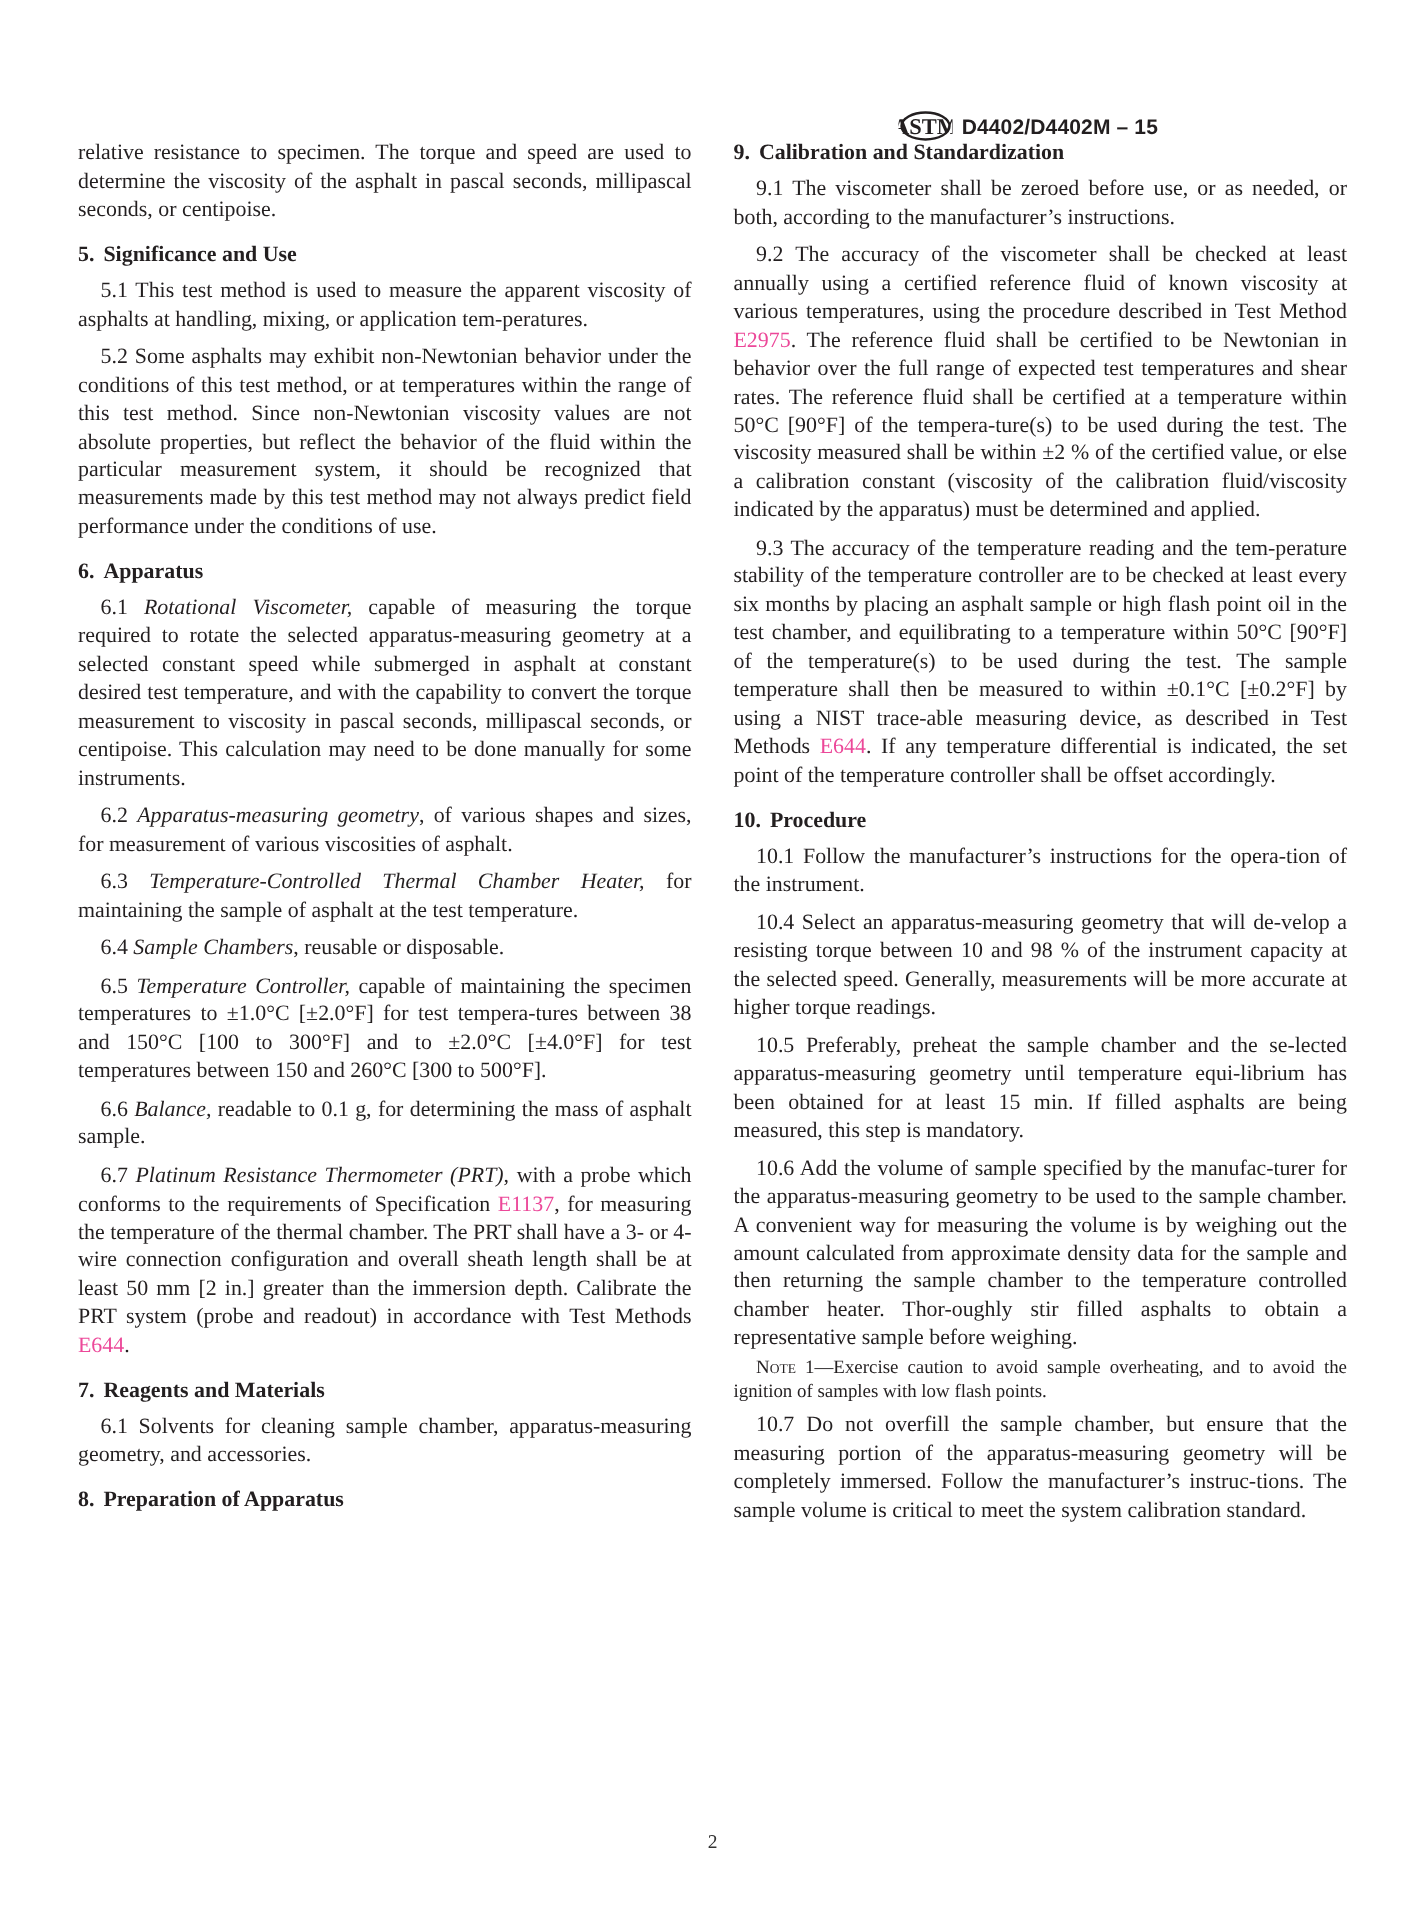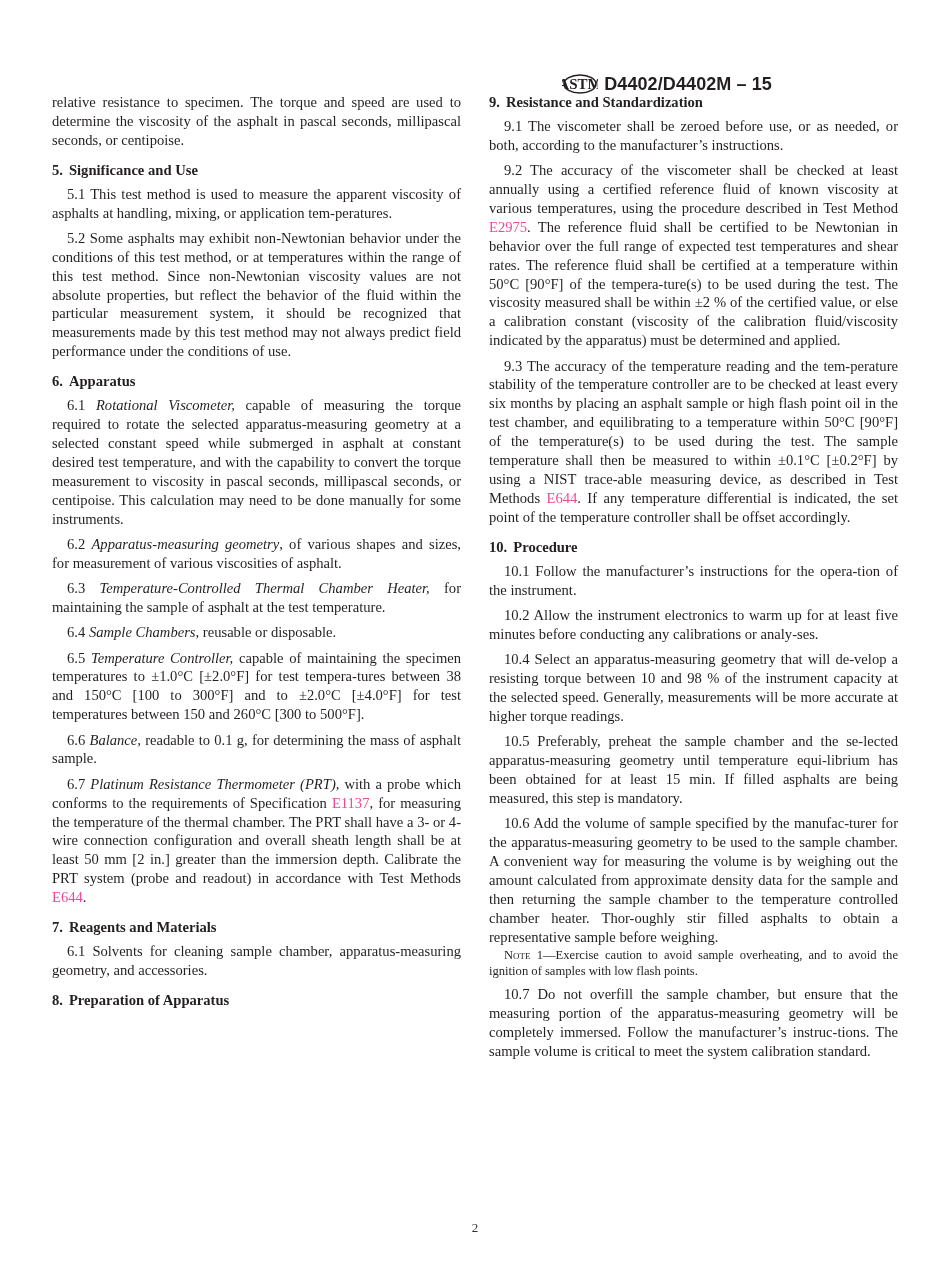--- a/index.html
+++ b/index.html
@@ -8,21 +8,21 @@
     font-family: "Liberation Serif", "DejaVu Serif", serif;
     color: #231f20;
   }
   .header {
     position: absolute; top: 52px; left: 0; width: 772px;
     display: flex; justify-content: flex-end; align-items: center; gap: 6px; margin-top: 17px;
   }
   .logo { width: 36px; height: 30px; display: inline-block; }
   .doc-id {
     font-family: "Liberation Sans", "DejaVu Sans", sans-serif;
-    font-weight: bold; font-size: 18px; color: #231f20; letter-spacing: 0.1px;
+    font-weight: bold; font-size: 14px; color: #231f20; letter-spacing: 0.1px;
   }
   .col {
     position: absolute; top: 93px; width: 409px;
     font-size: 14.6px; line-height: 18.9px;
   }
   .col.left { left: 52px; }
   .col.right { left: 489px; }
   p { margin: 0 0 6.4px 0; text-align: justify; text-indent: 15px; hyphens: manual; }
   p.cont { text-indent: 0; }
   h2 {
@@ -69,28 +69,27 @@
   <p><span>6.6</span> <span class="it">Balance,</span><span> readable to 0.1 g, for determining the mass of asphalt sample.</span></p>
   <p><span>6.7</span> <span class="it">Platinum Resistance Thermometer (PRT),</span><span> with a probe which conforms to the requirements of Specification </span><span class="link">E1137</span><span>, for measuring the temperature of the thermal chamber. The PRT shall have a 3- or 4-wire connection configuration and overall sheath length shall be at least 50 mm [2 in.] greater than the immersion depth. Calibrate the PRT system (probe and readout) in accordance with Test Methods </span><span class="link">E644</span><span>.</span></p>
 
   <h2><span class="num">7.</span><span>Reagents and Materials</span></h2>
   <p>6.1 Solvents for cleaning sample chamber, apparatus-measuring geometry, and accessories.</p>
 
   <h2><span class="num">8.</span><span>Preparation of Apparatus</span></h2>
 </div>
 
 <div class="col right">
-  <h2 class="h-first"><span class="num">9.</span><span>Resistance and Standardization</span></h2>
+  <h2 class="h-first"><span class="num">9.</span><span>Calibration and Standardization</span></h2>
   <p>9.1 The viscometer shall be zeroed before use, or as needed, or both, according to the manufacturer’s instructions.</p>
   <p><span>9.2 The accuracy of the viscometer shall be checked at least annually using a certified reference fluid of known viscosity at various temperatures, using the procedure described in Test Method </span><span class="link">E2975</span><span>. The reference fluid shall be certified to be Newtonian in behavior over the full range of expected test temperatures and shear rates. The reference fluid shall be certified at a temperature within 50°C [90°F] of the tempera-ture(s) to be used during the test. The viscosity measured shall be within ±2 % of the certified value, or else a calibration constant (viscosity of the calibration fluid/viscosity indicated by the apparatus) must be determined and applied.</span></p>
   <p><span>9.3 The accuracy of the temperature reading and the tem-perature stability of the temperature controller are to be checked at least every six months by placing an asphalt sample or high flash point oil in the test chamber, and equilibrating to a temperature within 50°C [90°F] of the temperature(s) to be used during the test. The sample temperature shall then be measured to within ±0.1°C [±0.2°F] by using a NIST trace-able measuring device, as described in Test Methods </span><span class="link">E644</span><span>. If any temperature differential is indicated, the set point of the temperature controller shall be offset accordingly.</span></p>
 
   <h2><span class="num">10.</span><span>Procedure</span></h2>
   <p>10.1 Follow the manufacturer’s instructions for the opera-tion of the instrument.</p>
-  <p>10.2 Allow the instrument electronics to warm up for at least five minutes before conducting any calibrations or analy-ses.</p>
   <p>10.4 Select an apparatus-measuring geometry that will de-velop a resisting torque between 10 and 98 % of the instrument capacity at the selected speed. Generally, measurements will be more accurate at higher torque readings.</p>
   <p>10.5 Preferably, preheat the sample chamber and the se-lected apparatus-measuring geometry until temperature equi-librium has been obtained for at least 15 min. If filled asphalts are being measured, this step is mandatory.</p>
   <p style="margin-bottom:2px">10.6 Add the volume of sample specified by the manufac-turer for the apparatus-measuring geometry to be used to the sample chamber. A convenient way for measuring the volume is by weighing out the amount calculated from approximate density data for the sample and then returning the sample chamber to the temperature controlled chamber heater. Thor-oughly stir filled asphalts to obtain a representative sample before weighing.</p>
   <p class="note"><span class="sc">Note 1</span><span>—Exercise caution to avoid sample overheating, and to avoid the ignition of samples with low flash points.</span></p>
   <p>10.7 Do not overfill the sample chamber, but ensure that the measuring portion of the apparatus-measuring geometry will be completely immersed. Follow the manufacturer’s instruc-tions. The sample volume is critical to meet the system calibration standard.</p>
 </div>
 
 <div class="page-num">2</div>
 
 </body></html>

